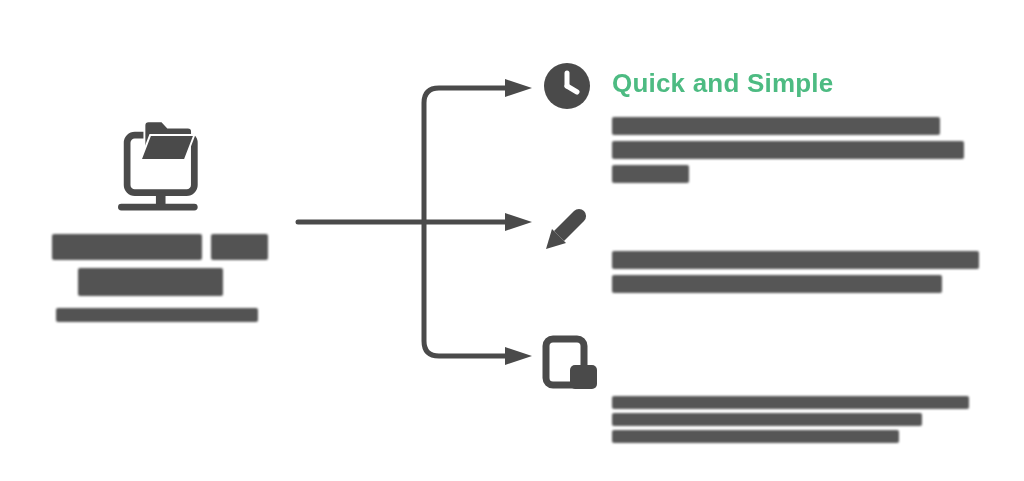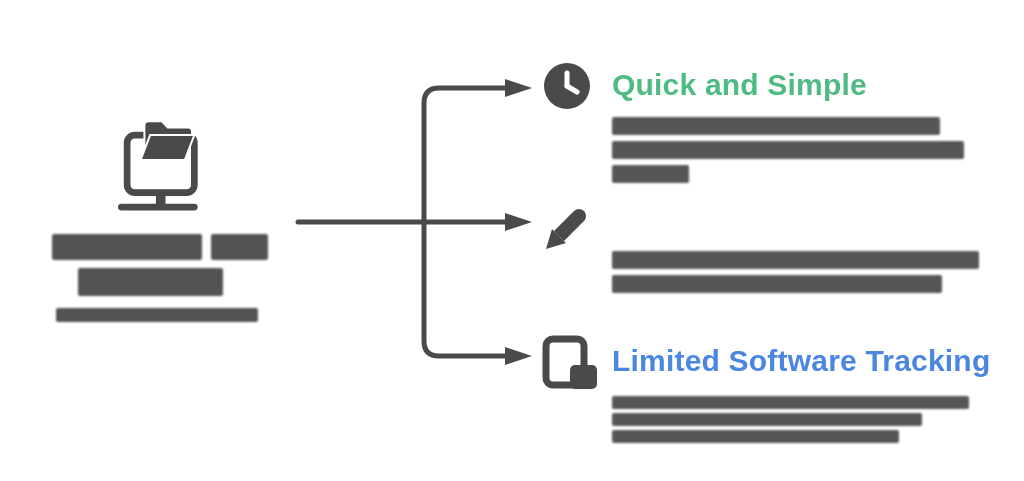--- a/index.html
+++ b/index.html
@@ -9,21 +9,21 @@
     background:#ffffff;
     font-family:"Liberation Sans", sans-serif;
     overflow:hidden;
   }
   .abs{position:absolute;}
   svg{display:block;}
   .heading{
     position:absolute;
     left:612px;
     margin:0;
-    font-size:30px;
+    font-size:26px;
     font-weight:bold;
     letter-spacing:.2px;
     white-space:nowrap;
   }
   .desc{
     position:absolute;
     left:612px;
   }
   .bar{
     background:#4a4a4a;
@@ -97,20 +97,19 @@
       <div class="bar" style="width: 367px; height: 18px; margin-bottom: 6px;"></div>
       <div class="bar" style="width: 330px; height: 18px; margin-bottom: 6px;"></div>
     </div>
 
   <div class="icon-box" style="left:540px;top:334px">
     <svg width="62" height="62" viewBox="0 0 62 62">
       <rect x="6" y="5" width="38" height="46" rx="7" fill="none" stroke="#4a4a4a" stroke-width="7"></rect>
       <rect x="30" y="31" width="27" height="24" rx="5" fill="#4a4a4a"></rect>
     </svg>
   </div>
-  <h2 class="heading" style="top: 344px; color: rgb(75, 134, 224);">Limited Software Tracking</h2>
   <div class="desc" style="top: 396px;">
       <div class="bar" style="width: 357px; height: 13px; margin-bottom: 4px;"></div>
       <div class="bar" style="width: 310px; height: 13px; margin-bottom: 4px;"></div>
       <div class="bar" style="width: 287px; height: 13px; margin-bottom: 4px;"></div>
     </div>
 
 </div>
 
 </body></html>

